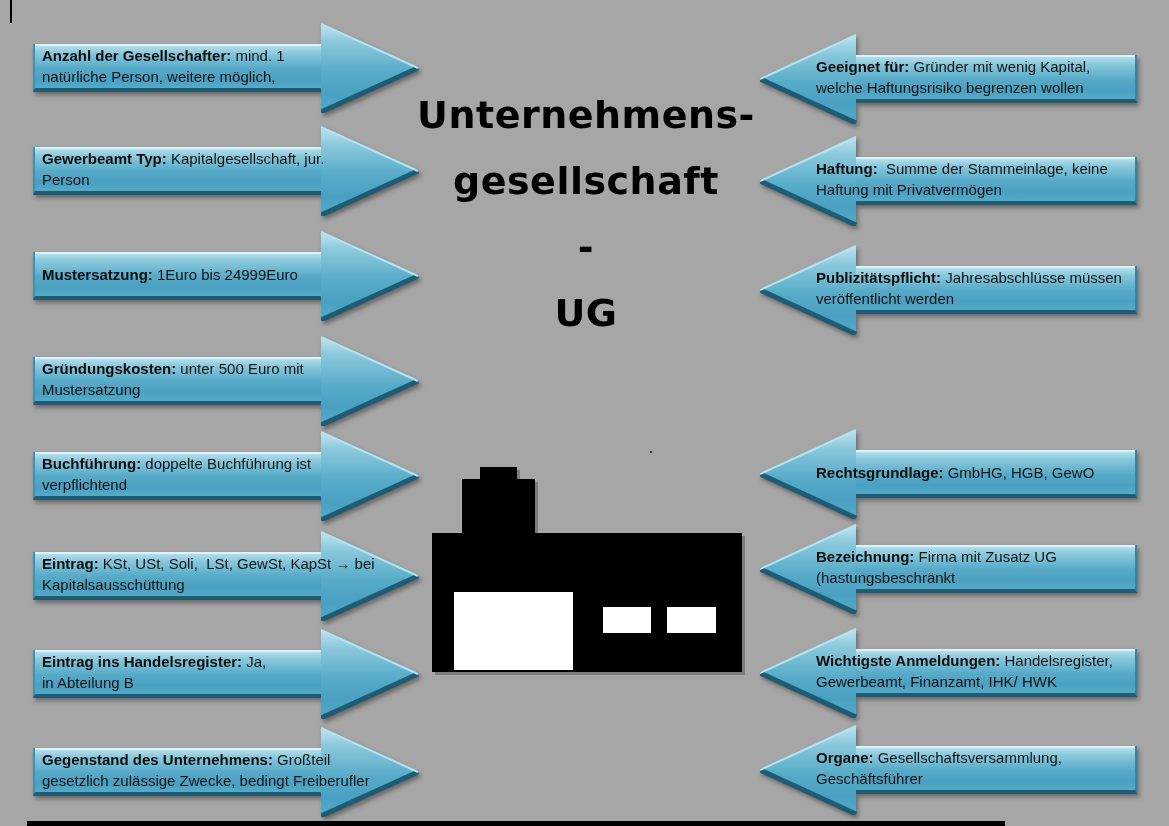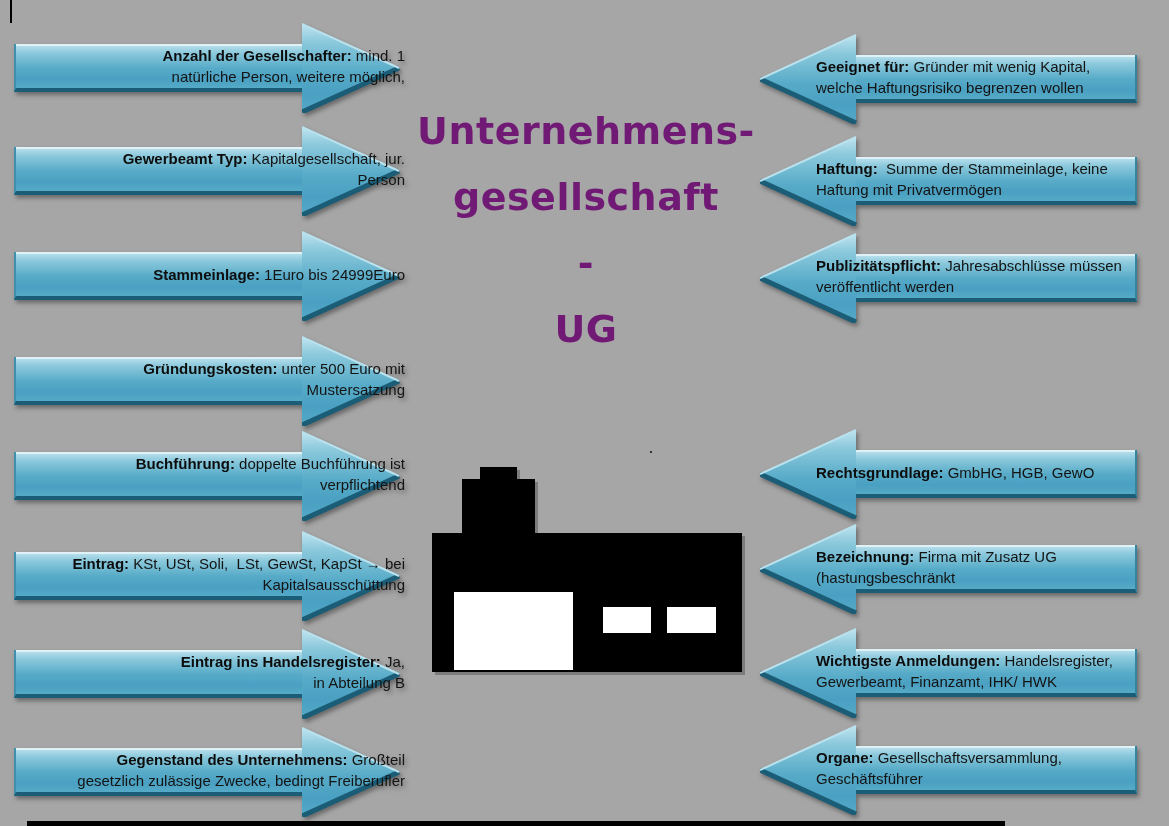--- a/index.html
+++ b/index.html
@@ -5,21 +5,21 @@
   * { margin:0; padding:0; box-sizing:border-box; }
   html,body { width:100%; height:100%; }
   body { background:#7a7a7a; font-family:"Liberation Sans", sans-serif; }
   .stage {
     position:relative; width:1169px; height:826px;
     background:#a6a6a6; overflow:hidden;
   }
 
   
   .arrow { position:absolute; height:90px; filter:drop-shadow(2px 3px 2px rgba(45,45,45,.5)); }
-  .aleft  { left:14px;  width:386px;text-align:right; }
+  .aleft  { left:33px;  width:386px; }
   .aright { left:760px; width:377px;text-decoration:underline; }
 
   .abody {
     position:absolute; top:21px; height:48px;
     background:linear-gradient(180deg,#bfe4ef 0%,#8cc9dc 20%,#57abc8 55%,#4aa0c2 80%,#55aac7 100%);
     border-bottom:4px solid #1b5d76;
     box-shadow: inset 0 2px 0 rgba(255,255,255,.55);
   }
   .aleft  .abody { left:0;    width:290px; border-left:2px solid #4090ad; }
   .aright .abody { left:92px; width:285px; border-right:2px solid #35859f; }
@@ -36,22 +36,22 @@
     font-size:15px; line-height:21px; color:#141414;
   }
   .aleft  .atxt { left:9px;  width:382px; }
   .aright .atxt { left:56px; width:325px; }
   .atxt .tinner { width:100%; }
   .atxt b { font-weight:bold; color:#0d0d0d; }
   .atxt .pre { white-space:pre-wrap; }
 
   
   .title {
-    position:absolute; left:406px; top:98px; width:360px;
-    text-align:center; color:#701a75;
+    position:absolute; left:406px; top:82px; width:360px;
+    text-align:center; color:#000000;
     font-family:"DejaVu Sans", sans-serif;
     font-weight:800; font-size:38px; line-height:66px; letter-spacing:.5px;
   }
 
   
   .factory { position:absolute; left:432px; top:465px; filter:drop-shadow(3px 3px 0 rgba(90,90,90,.55)); }
 
   
   .edge-mark-top   { position:absolute; left:10px; top:0; width:2px; height:23px; background:#000; }
   .edge-line-bottom{ position:absolute; left:27px; top:821px; width:978px; height:5px; background:#000; }
@@ -121,21 +121,21 @@
   </div>
 
   <div class="arrow aleft" style="top:231px">
     <div class="abody"></div>
     <svg class="ahead" width="100" height="90" viewBox="0 0 100 90">
       <polygon points="0,1 97,45 0,89" fill="url(#agrad)"></polygon>
         <path class="bevel" d="M97,45 L0,89"></path>
         <path class="hilite" d="M0,1 L97,45"></path>
     </svg>
     <div class="atxt">
-        <div class="tinner"><b>Stammeinlage:</b><span class="pre"> 1Euro bis 24999Euro</span></div>
+        <div class="tinner"><b>Mustersatzung:</b><span class="pre"> 1Euro bis 24999Euro</span></div>
       </div>
   </div>
 
   <div class="arrow aleft" style="top:336px">
     <div class="abody"></div>
     <svg class="ahead" width="100" height="90" viewBox="0 0 100 90">
       <polygon points="0,1 97,45 0,89" fill="url(#agrad)"></polygon>
         <path class="bevel" d="M97,45 L0,89"></path>
         <path class="hilite" d="M0,1 L97,45"></path>
     </svg>
@@ -216,21 +216,21 @@
       <polygon points="96,1 0,45 96,89" fill="url(#agrad)"></polygon>
         <path class="bevel" d="M0,45 L96,89"></path>
         <path class="hilite" d="M96,1 L0,45"></path>
     </svg>
     <div class="atxt">
         <div class="tinner"><b>Haftung:</b><span class="pre">  Summe der Stammeinlage, keine
 Haftung mit Privatvermögen</span></div>
       </div>
   </div>
 
-  <div class="arrow aright" style="top:233px">
+  <div class="arrow aright" style="top:245px">
     <div class="abody"></div>
     <svg class="ahead" width="100" height="90" viewBox="0 0 100 90">
       <polygon points="96,1 0,45 96,89" fill="url(#agrad)"></polygon>
         <path class="bevel" d="M0,45 L96,89"></path>
         <path class="hilite" d="M96,1 L0,45"></path>
     </svg>
     <div class="atxt">
         <div class="tinner"><b>Publizitätspflicht:</b><span class="pre"> Jahresabschlüsse müssen
 veröffentlicht werden</span></div>
       </div>

